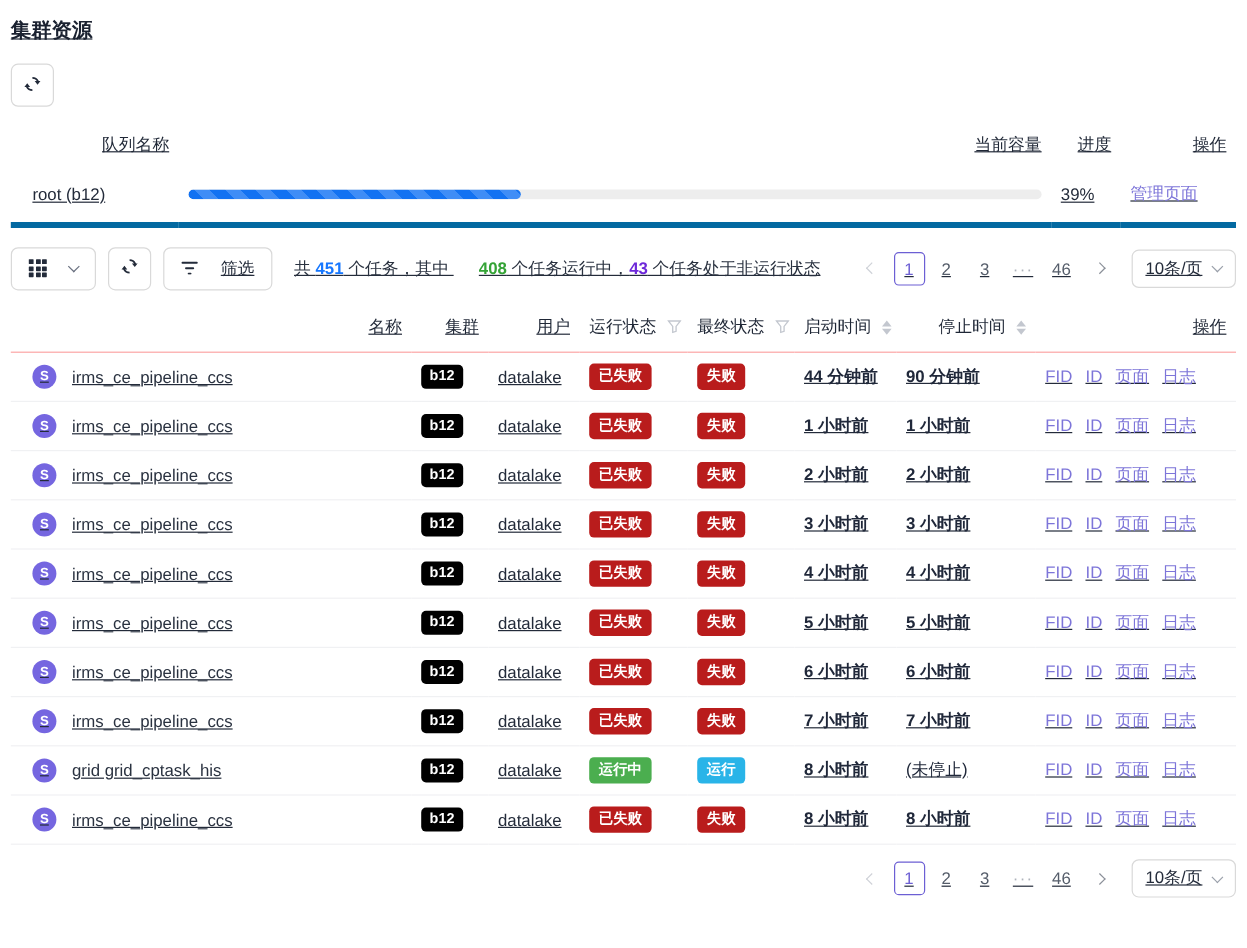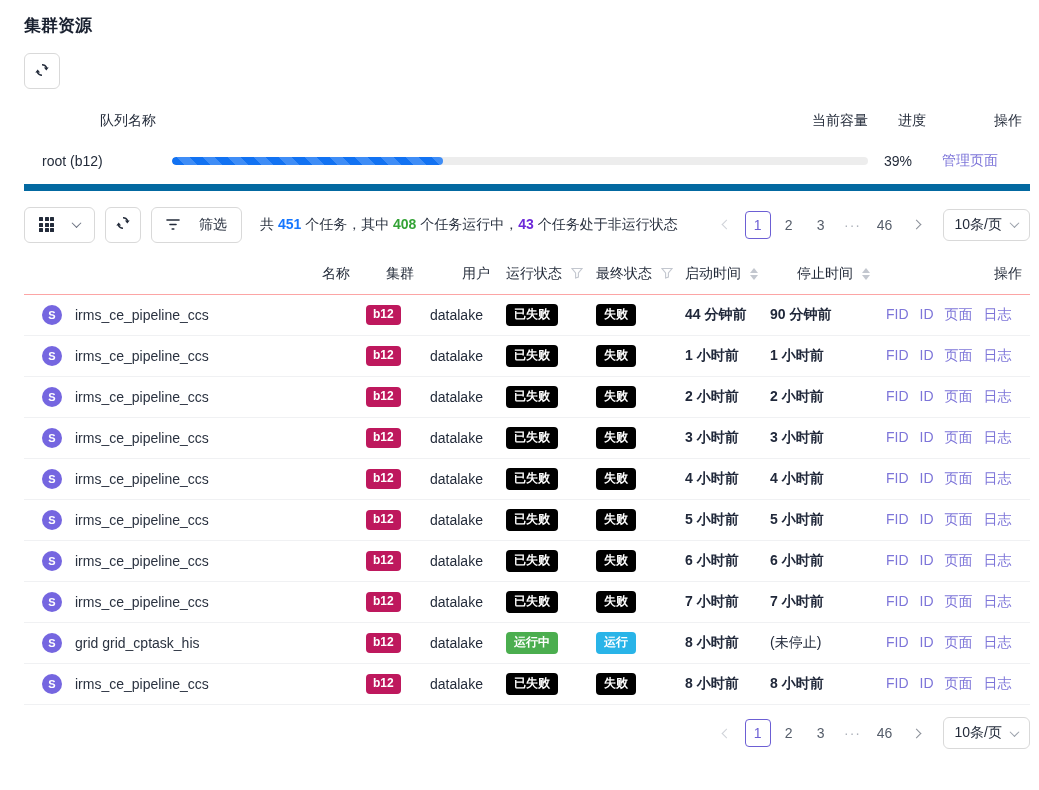--- a/index.html
+++ b/index.html
@@ -2,21 +2,21 @@
 <html><head>
 <meta charset="utf-8">
 <style>
   * { box-sizing: border-box; }
   html,body { margin:0; padding:0; background:#fff; }
   body {
     width:1039px; height:790px; overflow:hidden;
     font-family:"Liberation Sans","DejaVu Sans",sans-serif;
     color:#232b3a; font-size:14px;
   }
-  .page { width:1039px; height:790px; padding:14px 9px 0 24px; }
+  .page { width:1039px; height:790px; padding:14px 9px 0 9px;text-decoration:underline; }
 
   .section-title { font-size:17px; font-weight:700; color:#1a2130; margin:0 0 0 0; }
 
   
   .icon-btn, .btn {
     background:#fff; border:1px solid #d9d9d9; border-radius:6px;
     display:inline-flex; align-items:center; justify-content:center;
     height:36px; cursor:pointer; color:#232b3a;
   }
   .icon-btn { width:36px; }
@@ -30,35 +30,35 @@
   .chev-left  { border-top:1.7px solid #cfd2d8; border-left:1.7px solid #cfd2d8; transform:rotate(-45deg); }
   .chev-right { border-top:1.7px solid #8a8f98; border-right:1.7px solid #8a8f98; transform:rotate(45deg); }
 
   
   table { border-collapse:collapse; table-layout:fixed; width:100%; }
   th { text-align:right; font-weight:500; color:#1f2736; font-size:14px; padding:0 8px; white-space:nowrap; }
   td { padding:0 8px; font-size:14px; white-space:nowrap; overflow:hidden; }
 
   
   .res-table th { height:36px; }
-  .res-table td { height:48px; border-bottom:7px solid #0369a1; }
+  .res-table td { height:48px; border-bottom:5px solid #0369a1; }
   .col-queue  { width:140px; } .col-prog { width:58px; } .col-act1 { width:96px; }
   .res-table th:first-child, .res-table td:first-child { padding-left:18px; }
 
   .progress-track { height:8px; width:100%; background:#ededed; border-radius:4px; overflow:hidden; margin-right:4px; }
   .progress-fill  { height:8px; border-radius:4px;
     background:repeating-linear-gradient(45deg,#1272f2 0 9px,#3f8df6 9px 18px); }
 
   a.link, .action-link { color:#7d75d9; text-decoration:none; cursor:pointer; }
 
   
   .toolbar { display:flex; align-items:center; margin-top:16px; gap:10px; }
   .summary { margin-left:8px; color:#2a3240; }
   .num { font-weight:700; }
-  .num-blue { color:#1677ff; } .num-green { color:#34a336; } .num-red { color:#6d28d9; }
+  .num-blue { color:#1677ff; } .num-green { color:#34a336;margin-left:21px; } .num-red { color:#6d28d9; }
 
   
   .pagination { display:flex; align-items:center; gap:0; margin-left:auto; }
   .pg-item { min-width:28px; height:28px; display:inline-flex; align-items:center; justify-content:center;
              color:#555d6a; cursor:pointer; margin-left:4px; font-size:14px; }
   .pg-active { border:1px solid #6c5fd4; border-radius:4px; color:#6c5fd4; width:26px; min-width:26px; background:#fff; }
   .pg-dots { color:#aeb3bb; cursor:pointer; letter-spacing:1px; }
   .pg-size { border:1px solid #d9d9d9; border-radius:6px; height:32px; padding:0 11px; display:inline-flex;
              align-items:center; gap:9px; margin-left:12px; cursor:pointer; color:#232b3a; }
   .pg-size .chev-down { border-color:#9aa0aa; }
@@ -75,22 +75,22 @@
   .sorter { display:inline-flex; flex-direction:column; gap:2px; cursor:pointer; }
   .caret-up   { width:0;height:0;border-left:4px solid transparent;border-right:4px solid transparent;border-bottom:5px solid #c3c7cf; }
   .caret-down { width:0;height:0;border-left:4px solid transparent;border-right:4px solid transparent;border-top:5px solid #c3c7cf; }
 
   .cell-name { display:flex; align-items:center; gap:13px; }
   .avatar { width:20px; height:20px; min-width:20px; border-radius:50%; background:#7566e0; color:#fff;
             font-size:11px; font-weight:700; display:inline-flex; align-items:center; justify-content:center; }
   .task-name { color:#2a3240; }
 
   .badge { display:inline-block; padding:3px 8px; border-radius:4px; color:#fff; font-size:12px; font-weight:700; line-height:1.3; }
-  .badge-cluster    { background:#be185d; padding:2px 7px; }
-  .badge-error      { background:#000000; }
+  .badge-cluster    { background:#000000; padding:2px 7px; }
+  .badge-error      { background:#b91c1c; }
   .badge-success    { background:#4bae4f; }
   .badge-processing { background:#29b4e8; }
 
   .time { font-weight:700; color:#20283a; }
   .time-regular { font-weight:400; }
   .cell-actions .action-link { margin-right:11px; }
   .cell-actions .action-link:last-child { margin-right:0; } 
   .mt-14 { margin-top:14px; } .mt-16 { margin-top:16px; } .mt-24 { margin-top:24px; }
   .bottom-pg { display:flex; justify-content:flex-end; margin-top:12px; }
 </style>

